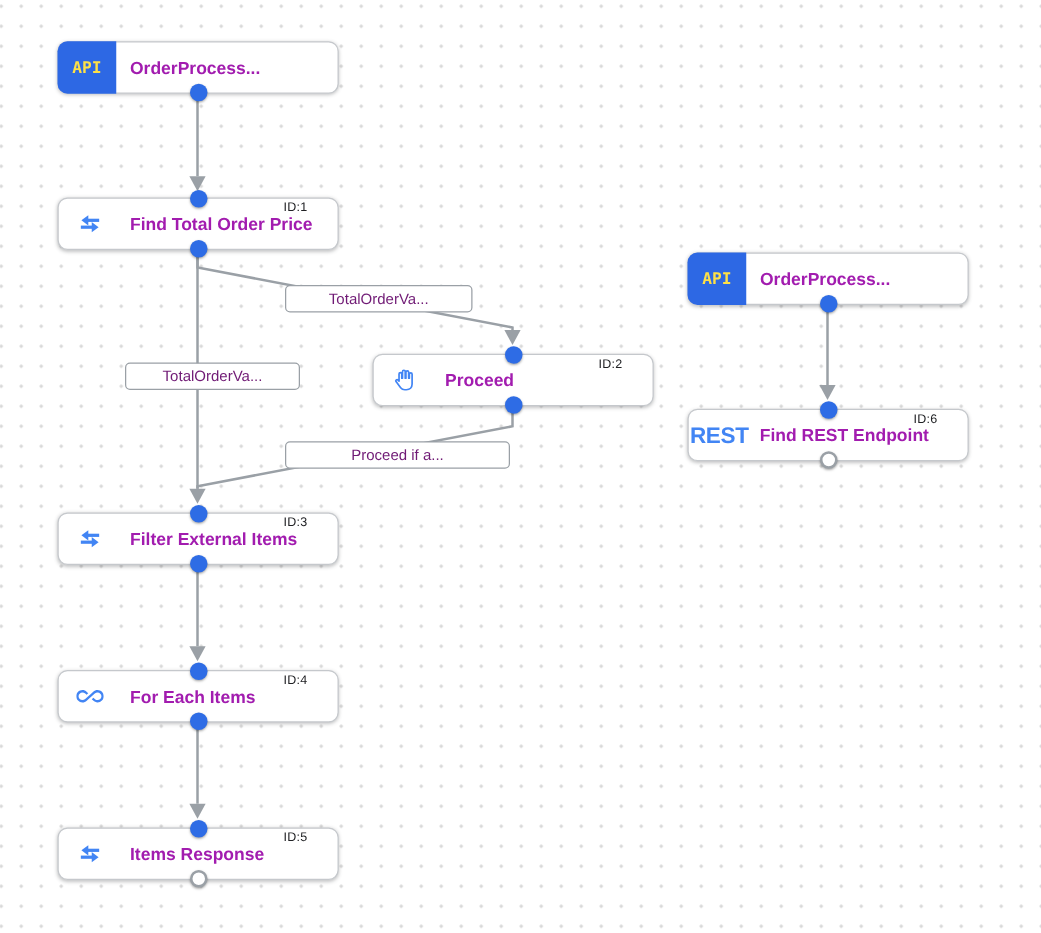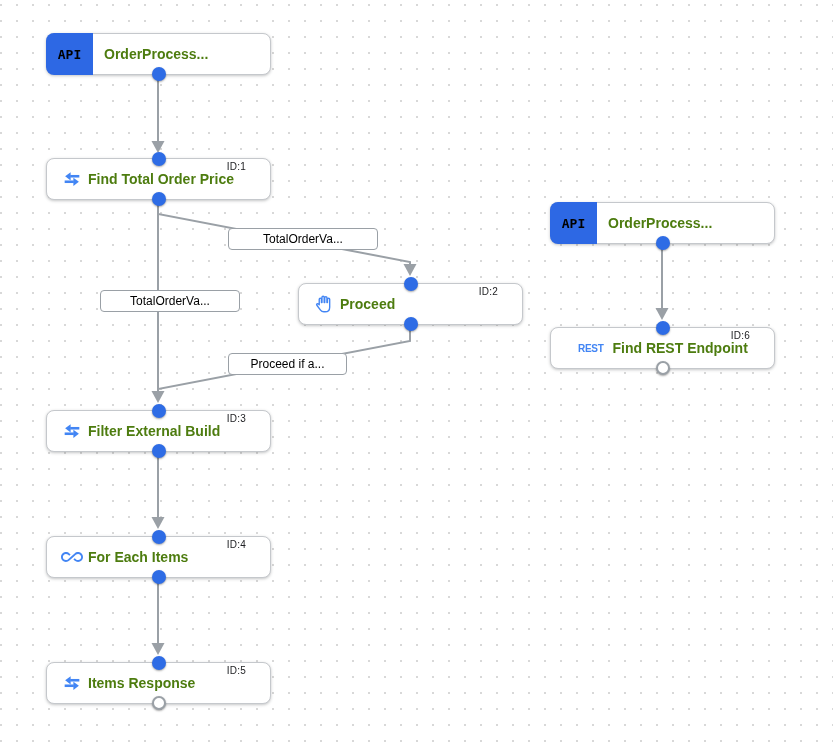--- a/index.html
+++ b/index.html
@@ -16,58 +16,58 @@
   .edge-path { stroke:#9aa0a6; stroke-width:2; fill:none; }
   .arrowhead { fill:#9aa0a6; }
 
   .node {
     position:absolute; width:225px; height:42px; z-index:3;
     background:#fff; border:1px solid #c5c8cc; border-radius:8px;
     box-shadow:0 1px 3px rgba(60,64,67,.3);
     display:flex; align-items:center;
   }
   .node-title {
-    font-weight:bold; font-size:14px; color:#4d7c0f; white-space:nowrap;
+    font-weight:bold; font-size:14px; color:#a21caf; white-space:nowrap;
   }
   .node-id {
     position:absolute; top:2px; right:24px;
     font-size:10px; color:#202124; letter-spacing:.2px;
   }
   .api-badge {
     position:absolute; left:-1px; top:-1px; bottom:-1px; width:47px;
     background:#2d68e4; border-radius:8px 0 0 8px;
     display:flex; align-items:center; justify-content:center;
-    color:#000000; font-family:"DejaVu Sans Mono", monospace;
+    color:#fde047; font-family:"DejaVu Sans Mono", monospace;
     font-weight:bold; font-size:13px;
   }
   .trigger .node-title { margin-left:57px; }
   .task-icon {
     margin-left:13px; width:24px; height:24px;
     display:flex; align-items:center; justify-content:center; flex:none;
   }
-  .task-icon + .node-title { margin-left:4px; }
+  .task-icon + .node-title { margin-left:20px; }
   .rest-badge {
-    margin-left:27px; flex:none;
-    color:#4285f4; font-weight:bold; font-size:10px; letter-spacing:-0.3px;
+    margin-left:1px; flex:none;
+    color:#4285f4; font-weight:bold; font-size:18px; letter-spacing:-0.3px;
   }
   .rest-badge + .node-title { margin-left:9px; }
 
   .port {
     position:absolute; left:50%; width:14px; height:14px; margin-left:-7px;
     border-radius:50%; background:#2e6ce5;
     box-shadow:0 1px 2px rgba(0,0,0,.35); z-index:4;
   }
   .port-top { top:-7px; }
   .port-bottom { bottom:-7px; }
   .port.open { background:#fff; border:2px solid #9aa0a6; }
 
   .edge-label {
     position:absolute; z-index:2; height:22px; line-height:20px;
     background:#fff; border:1px solid #9aa0a6; border-radius:4px;
-    font-size:12px; color:#000000; text-align:center; white-space:nowrap;
+    font-size:12px; color:#701a75; text-align:center; white-space:nowrap;
   }
 </style>
 </head>
 <body>
 
 <div id="canvas">
 
   <svg id="edge-layer" width="833" height="746">
     <path class="edge-path" d="M158 75 V141"></path>
     <polygon class="arrowhead" points="151.5,141 164.5,141 158,153"></polygon>
@@ -84,21 +84,21 @@
 
     <path class="edge-path" d="M158 452 V517"></path>
     <polygon class="arrowhead" points="151.5,517 164.5,517 158,529"></polygon>
 
     <path class="edge-path" d="M158 578 V643"></path>
     <polygon class="arrowhead" points="151.5,643 164.5,643 158,655"></polygon>
   </svg>
 
   <div class="edge-label" style="left:228px; top:228px; width:150px;">TotalOrderVa...</div>
   <div class="edge-label" style="left:100px; top:290px; width:140px;">TotalOrderVa...</div>
-  <div class="edge-label" style="left:228px; top:353px; width:119px;">Proceed if a...</div>
+  <div class="edge-label" style="left:228px; top:353px; width:180px;">Proceed if a...</div>
 
   <div class="node trigger" style="left:46px; top:33px;">
     <span class="api-badge">API</span>
     <span class="node-title">OrderProcess...</span>
     <span class="port port-bottom"></span>
   </div>
 
   <div class="node" style="left:46px; top:158px;">
     <span class="task-icon">
       <svg width="22" height="22" viewBox="0 0 24 24" fill="#4285f4">
@@ -142,21 +142,21 @@
 
   <div class="node" style="left:46px; top:410px;">
     <span class="task-icon">
       <svg width="22" height="22" viewBox="0 0 24 24" fill="#4285f4">
         <rect x="10" y="7.6" width="10" height="2.8"></rect>
           <polygon points="10.5,4.5 10.5,13.5 4.5,9"></polygon>
         <rect x="4" y="13.6" width="10" height="2.8"></rect>
           <polygon points="13.5,10.5 13.5,19.5 19.5,15"></polygon>
       </svg>
     </span>
-    <span class="node-title">Filter External Build</span>
+    <span class="node-title">Filter External Items</span>
     <span class="node-id">ID:3</span>
     <span class="port port-top"></span>
     <span class="port port-bottom"></span>
   </div>
 
   <div class="node" style="left:46px; top:536px;">
     <span class="task-icon">
       <svg width="22" height="22" viewBox="0 0 24 24" fill="#4285f4">
         <path d="M18.6 6.62c-1.44 0-2.8.56-3.77 1.53L12 10.66 10.48 12h.01L7.8 14.39c-.64.64-1.49.99-2.4.99-1.87 0-3.39-1.51-3.39-3.38S3.53 8.62 5.4 8.62c.91 0 1.76.35 2.44 1.03l1.13 1 1.51-1.34L9.22 8.2C8.2 7.18 6.84 6.62 5.4 6.62 2.42 6.62 0 9.04 0 12s2.42 5.38 5.4 5.38c1.44 0 2.8-.56 3.77-1.53l2.83-2.5.01.01L13.52 12h-.01l2.69-2.39c.64-.64 1.49-.99 2.4-.99 1.87 0 3.39 1.51 3.39 3.38s-1.52 3.38-3.39 3.38c-.9 0-1.76-.35-2.44-1.03l-1.14-1.01-1.51 1.34 1.27 1.12c1.02 1.01 2.37 1.57 3.82 1.57 2.98 0 5.4-2.41 5.4-5.38s-2.42-5.38-5.4-5.38z"></path>
       </svg>

